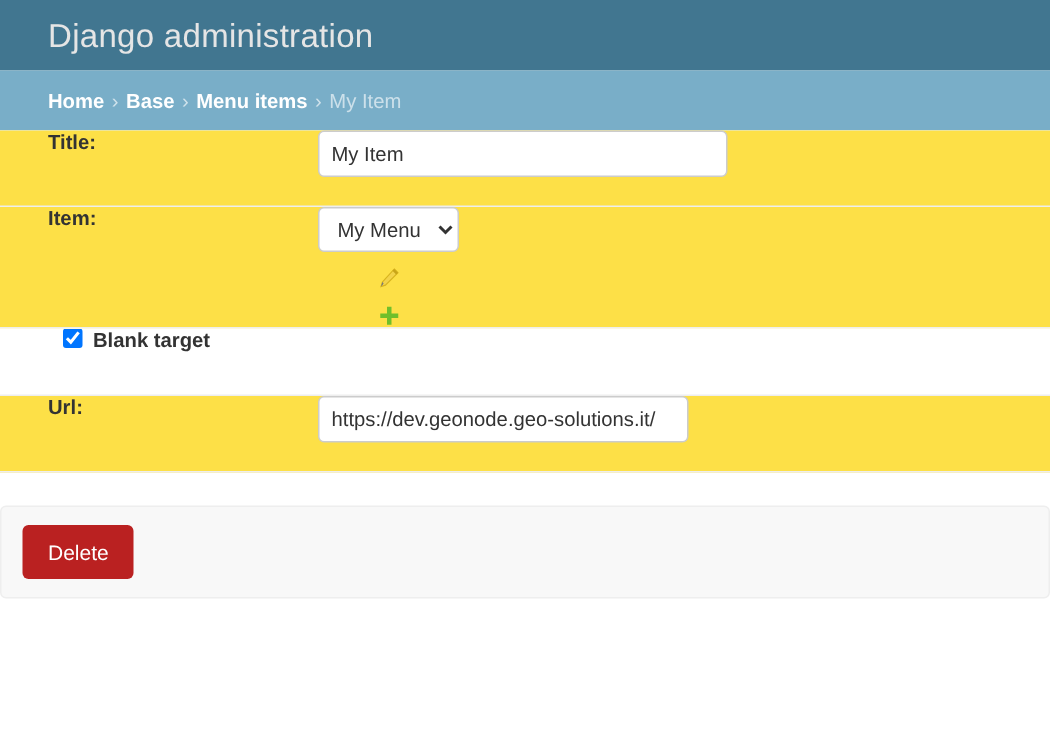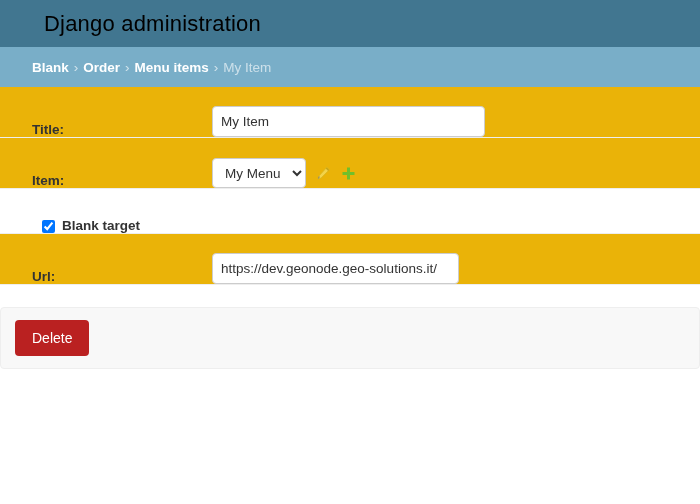--- a/index.html
+++ b/index.html
@@ -17,26 +17,26 @@
 
   
   #branding-header {
     background: #417690;
     height: 47px;
     display: flex;
     align-items: center;
     padding: 0 32px;
   }
   #site-title {
-    color: #000000;
+    color: #e5e5e5;
     font-size: 22px;
     font-weight: 300;
     letter-spacing: 0.2px;
     line-height: 1;
-    margin: 12px;
+    margin: 0;
   }
 
   
   #breadcrumbs {
     background: #79aec8;
     height: 40px;
     display: flex;
     align-items: center;
     padding: 0 32px;
     font-size: 13.5px;
@@ -74,25 +74,25 @@
     padding: 26px 0 22px 0;
     line-height: 1;
   }
 
   
   #change-form {
     margin: 0 -32px;
   }
   .form-row {
     display: flex;
-    align-items: flex-end;
+    align-items: flex-start;
     border-bottom: 1px solid #eeeeee;
     padding: 0 32px;
     min-height: 51px;
-    background: #eab308;
+    background: #fde047;
   }
   .form-row:first-child { border-top: none; }
 
   .field-label {
     width: 180px;
     flex: 0 0 180px;
     font-weight: bold;
     font-size: 13.5px;
     color: #333333;
     padding-right: 10px;
@@ -126,34 +126,35 @@
     border-radius: 4px;
     background: #ffffff;
     height: 30px;
     outline: none;
   }
 
   .related-widget-wrapper {
     display: flex;
     align-items: center;
     gap: 9px;
+    flex-direction: column;
   }
   .rel-link {
     display: inline-flex;
     align-items: center;
     justify-content: center;
     width: 16px;
     height: 16px;
     cursor: pointer;
   }
 
   
   .checkbox-row {
     display: flex;
-    align-items: flex-end;
+    align-items: flex-start;
     border-bottom: 1px solid #eeeeee;
     padding: 0 32px;
     min-height: 45px;
     background: #ffffff;
   }
   .checkbox-row input[type="checkbox"] {
     margin: 0 7px 0 10px;
     width: 13px;
     height: 13px;
     cursor: pointer;
@@ -189,23 +190,23 @@
   }
 </style>
 </head>
 <body>
 
 <div id="branding-header">
   <h1 id="site-title">Django administration</h1>
 </div>
 
 <nav id="breadcrumbs">
-  <a class="crumb-link">Blank</a>
+  <a class="crumb-link">Home</a>
   <span class="crumb-sep">›</span>
-  <a class="crumb-link">Order</a>
+  <a class="crumb-link">Base</a>
   <span class="crumb-sep">›</span>
   <a class="crumb-link">Menu items</a>
   <span class="crumb-sep">›</span>
   <span class="crumb-current">My Item</span>
 </nav>
 
 <div id="content">
 
 
   <form id="change-form">

